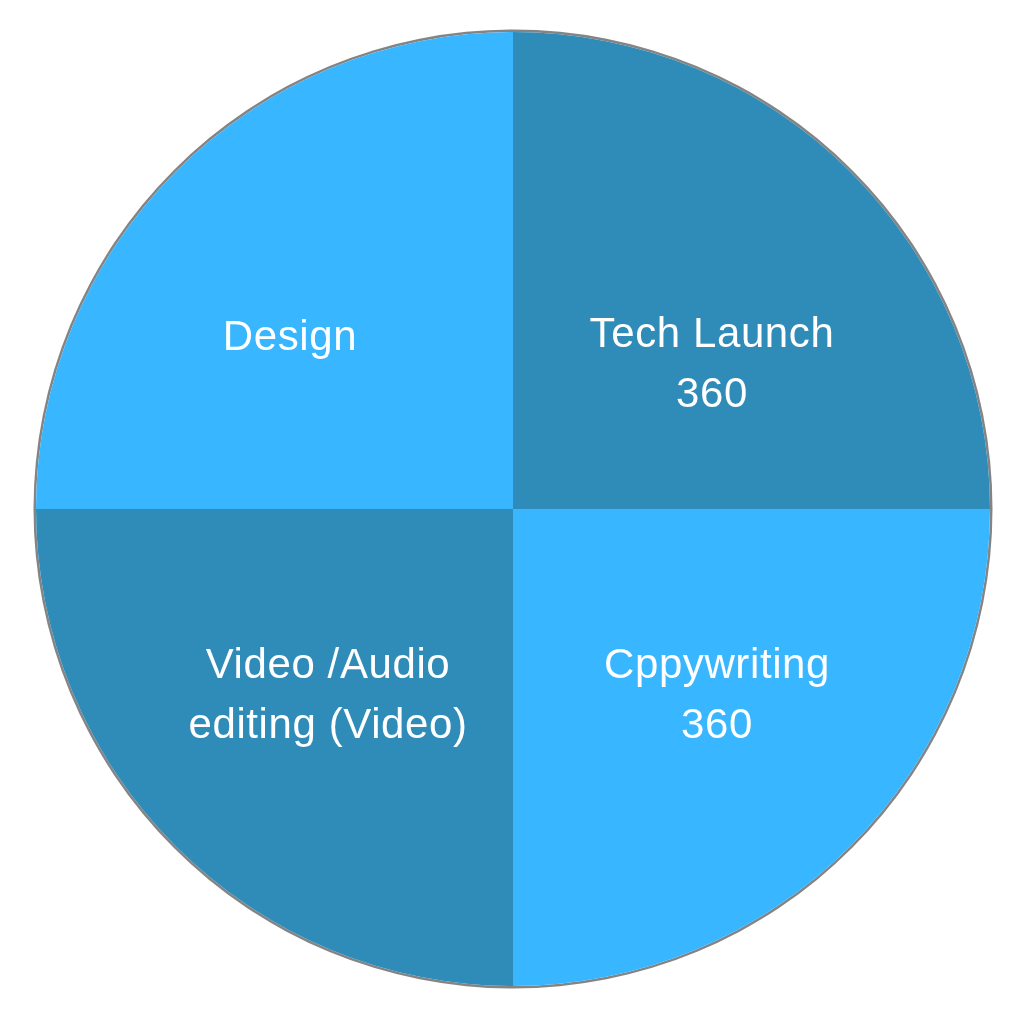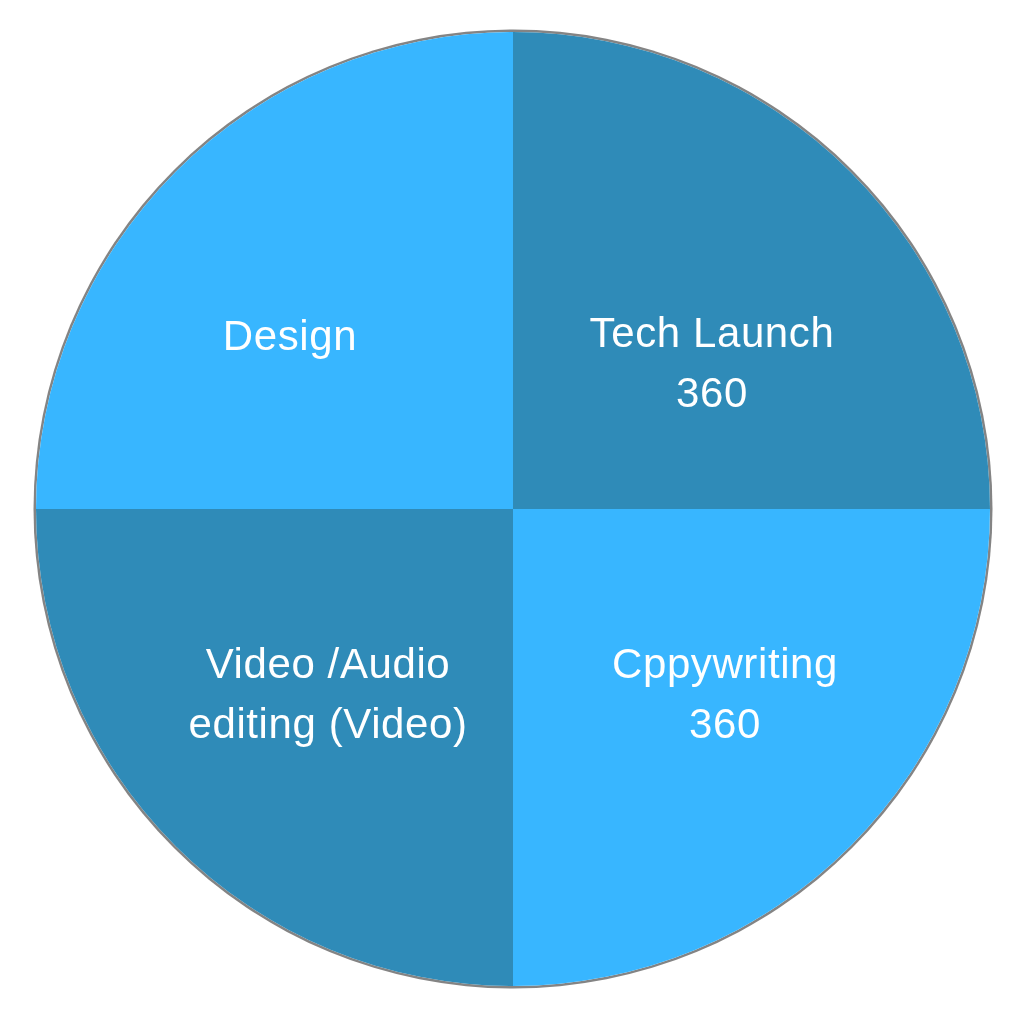--- a/index.html
+++ b/index.html
@@ -54,21 +54,21 @@
     <div class="slice-label pos-design" style="color: rgb(255, 255, 255);">
       <span>Design</span>
 
     </div>
 
     <div class="slice-label pos-tech" style="color: rgb(255, 255, 255);">
       <span>Tech Launch</span>
       <span>360</span>
     </div>
 
-    <div class="slice-label pos-copy" style="color: rgb(255, 255, 255); margin-left: 8px;">
+    <div class="slice-label pos-copy" style="color: rgb(255, 255, 255);">
       <span>Cppywriting</span>
       <span>360</span>
     </div>
 
     <div class="slice-label pos-video" style="color: rgb(255, 255, 255);">
       <span>Video /Audio</span>
       <span>editing (Video)</span>
     </div>
 
   </div>

